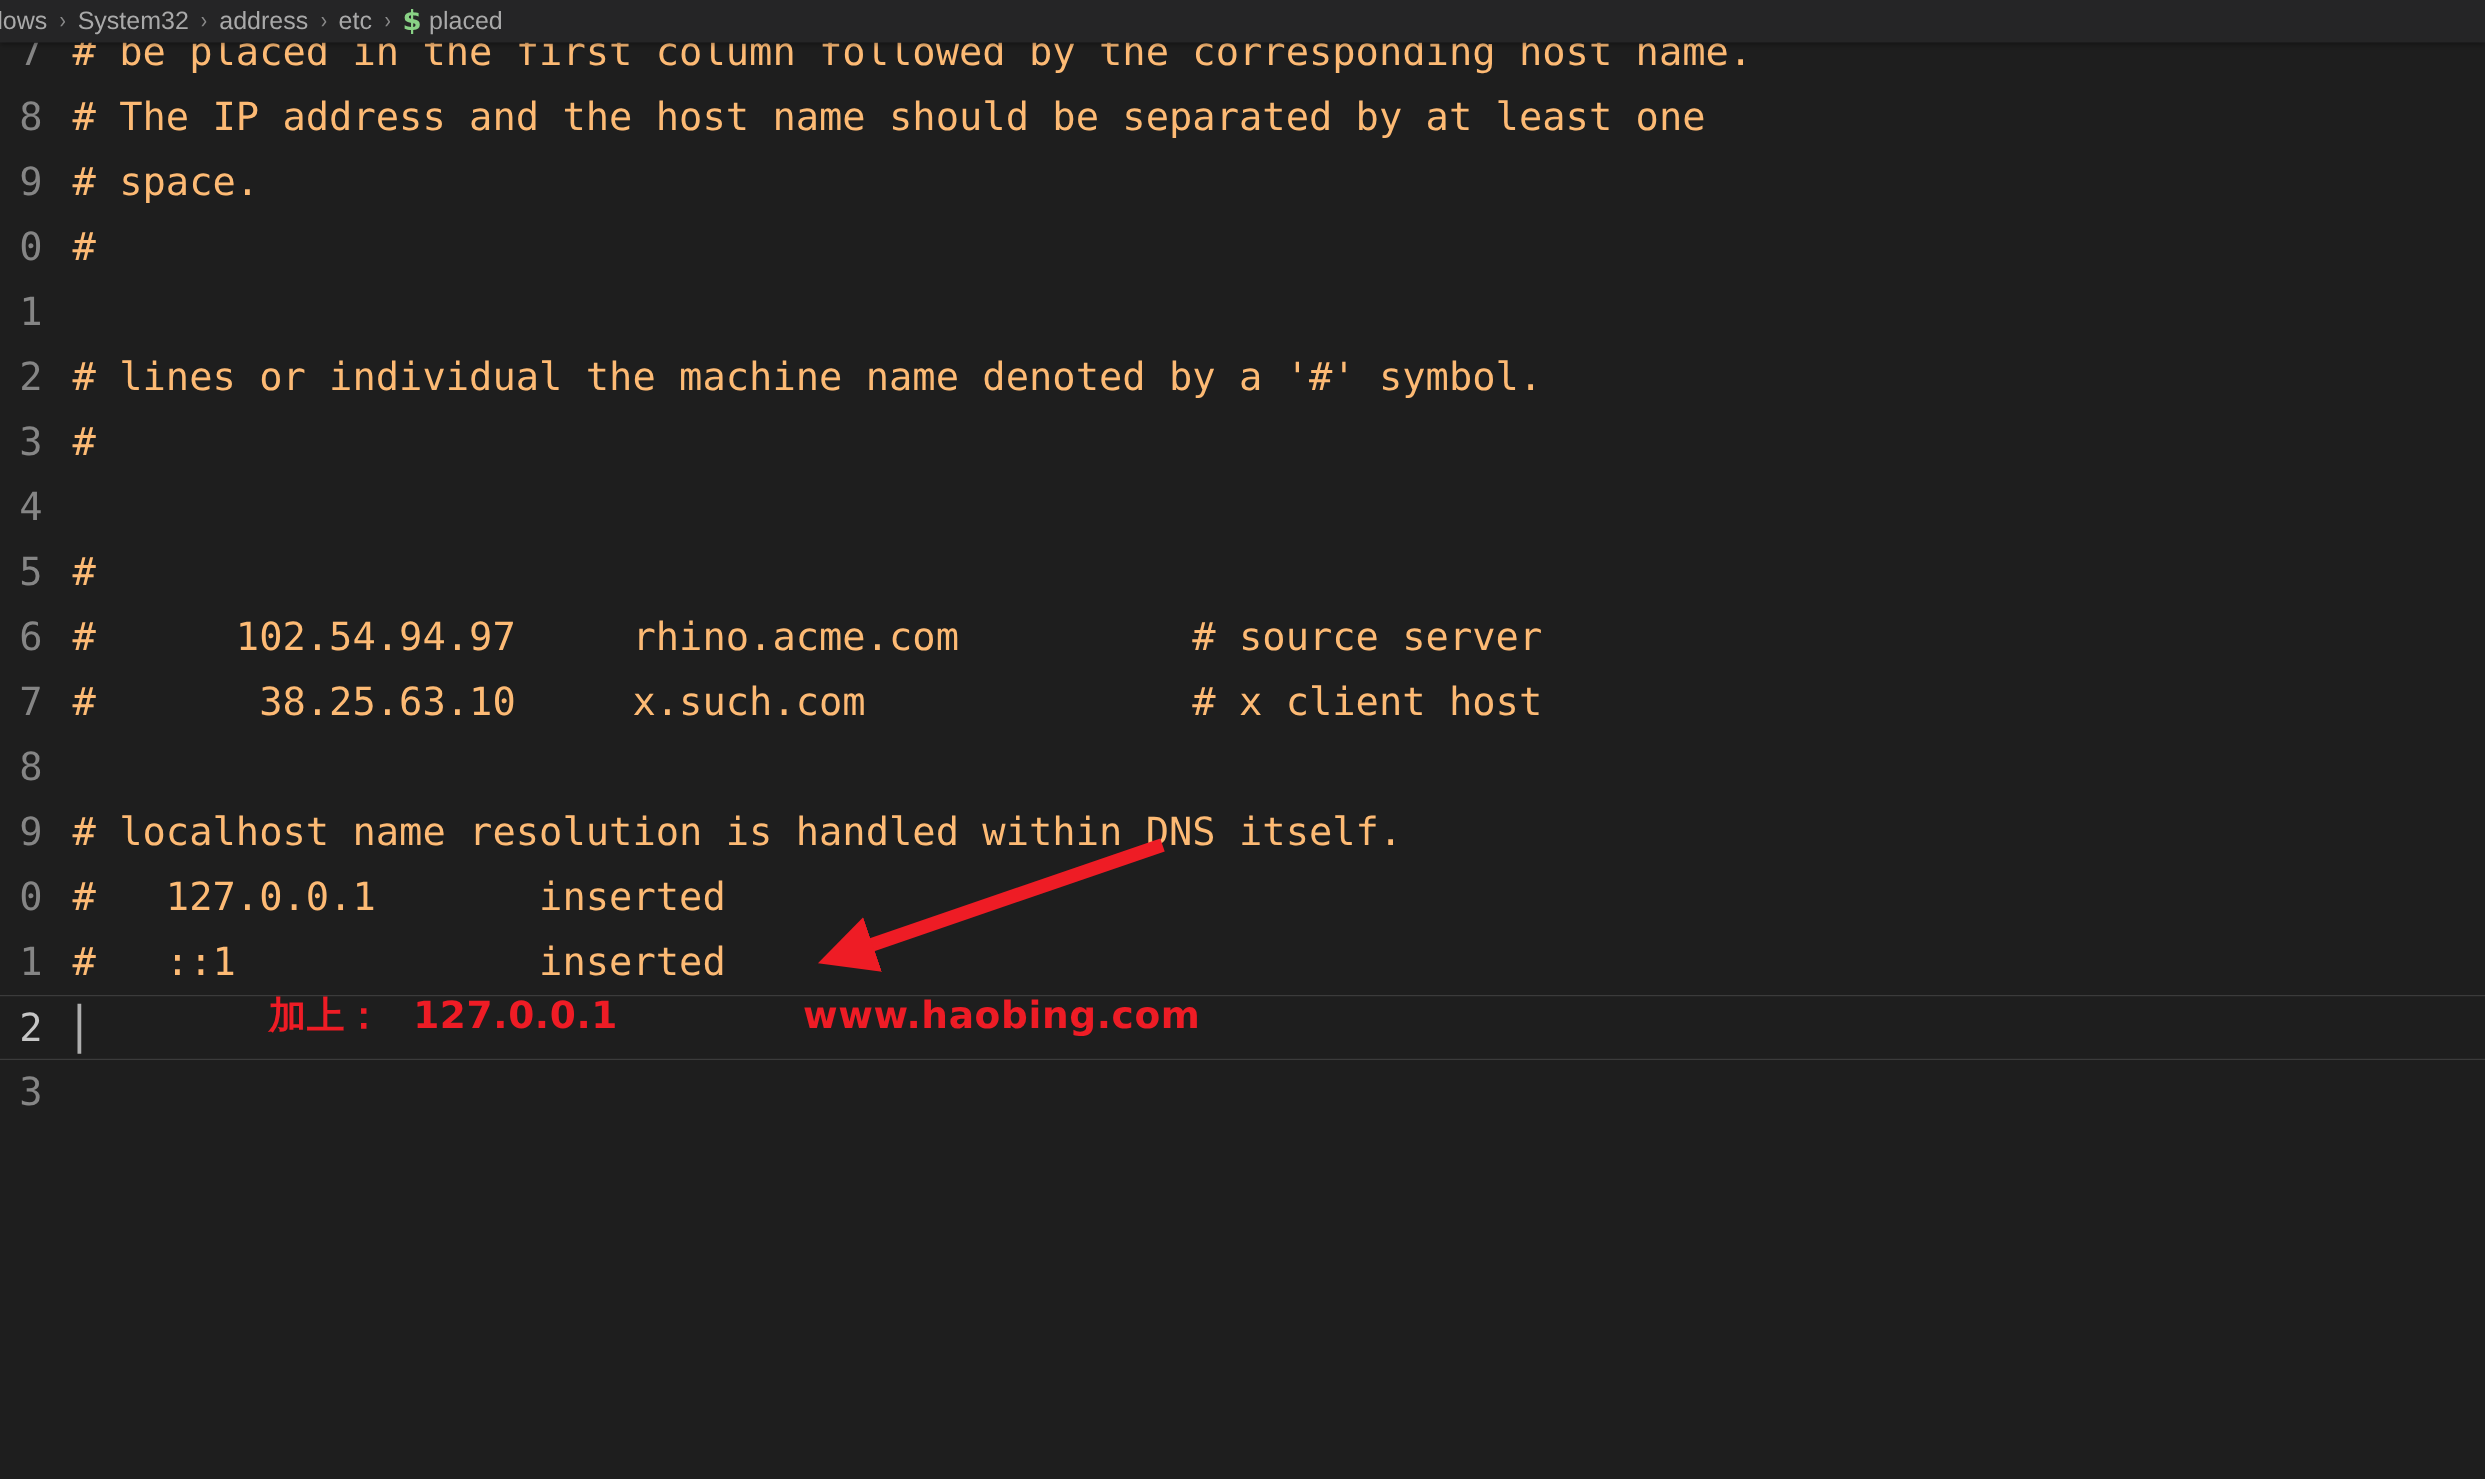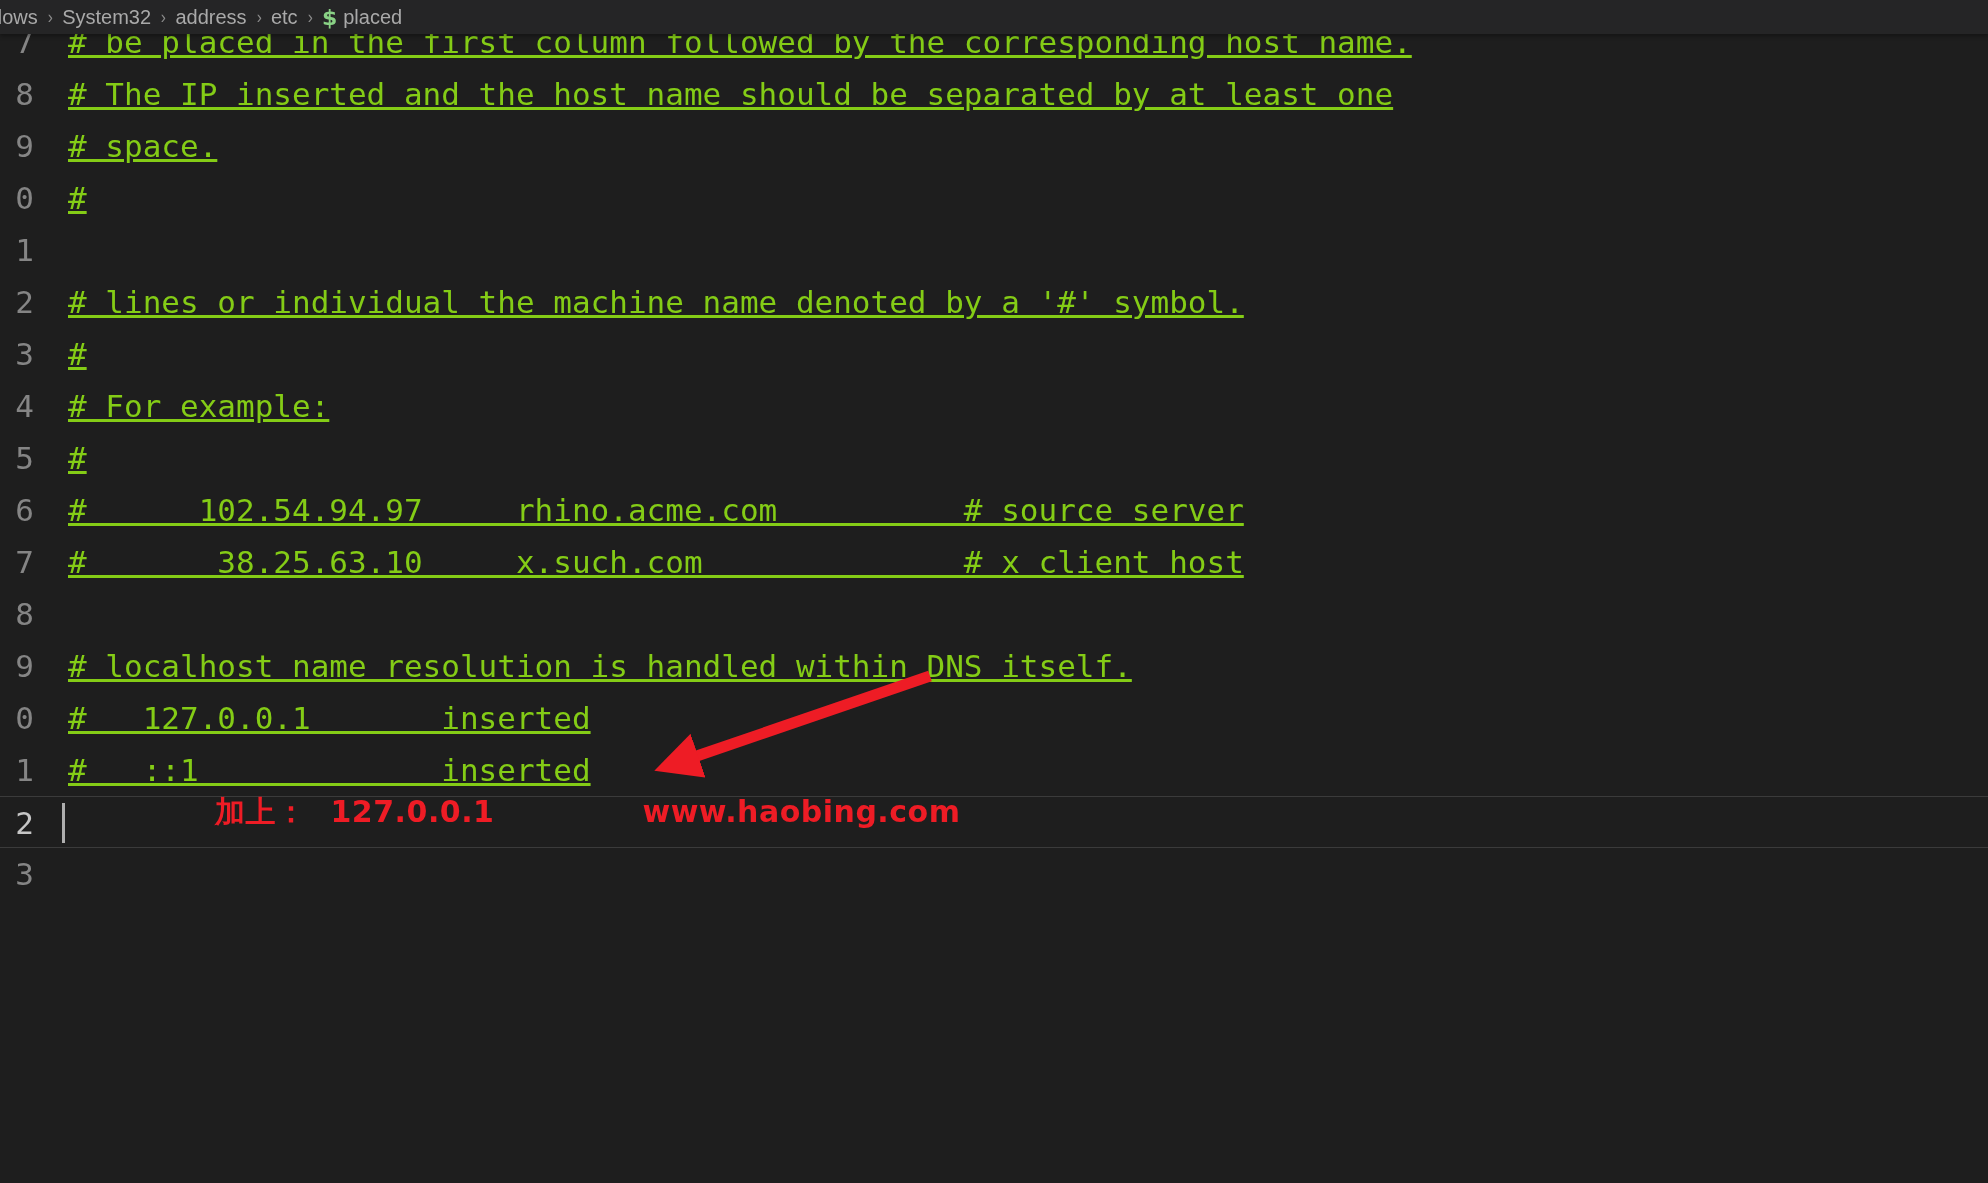--- a/index.html
+++ b/index.html
@@ -92,24 +92,23 @@
     color: #858585;
     font-size: 31px;
     overflow: hidden;
   }
   .code-line.active .gutter {
     color: #c6c6c6;
   }
 
   .code-text {
     position: absolute;
-    left: 68px;
+    left: 58px;
     top: 0;
-    color: #84cc16;
-    text-decoration: underline;
+    color: #fdba74;
   }
 
   
   .code-line.active {
     box-sizing: border-box;
     border-top: 1px solid #3b3b3b;
     border-bottom: 1px solid #3b3b3b;
   }
   .cursor {
     position: absolute;
@@ -156,27 +155,27 @@
     <span class="sep">›</span>
     <span class="crumb">etc</span>
     <span class="sep">›</span>
     <span class="file-icon">$</span>
     <span class="crumb">placed</span>
   </div>
 
 <div id="editor">
   <div class="code-area" id="code-area">
       <div class="code-line"><span class="gutter">7</span><span class="code-text"># be placed in the first column followed by the corresponding host name.</span></div>
-      <div class="code-line"><span class="gutter">8</span><span class="code-text"># The IP inserted and the host name should be separated by at least one</span></div>
+      <div class="code-line"><span class="gutter">8</span><span class="code-text"># The IP address and the host name should be separated by at least one</span></div>
       <div class="code-line"><span class="gutter">9</span><span class="code-text"># space.</span></div>
       <div class="code-line"><span class="gutter">0</span><span class="code-text">#</span></div>
       <div class="code-line"><span class="gutter">1</span></div>
       <div class="code-line"><span class="gutter">2</span><span class="code-text"># lines or individual the machine name denoted by a '#' symbol.</span></div>
       <div class="code-line"><span class="gutter">3</span><span class="code-text">#</span></div>
-      <div class="code-line"><span class="gutter">4</span><span class="code-text"># For example:</span></div>
+      <div class="code-line"><span class="gutter">4</span></div>
       <div class="code-line"><span class="gutter">5</span><span class="code-text">#</span></div>
       <div class="code-line"><span class="gutter">6</span><span class="code-text">#      102.54.94.97     rhino.acme.com          # source server</span></div>
       <div class="code-line"><span class="gutter">7</span><span class="code-text">#       38.25.63.10     x.such.com              # x client host</span></div>
       <div class="code-line"><span class="gutter">8</span><span class="code-text"></span></div>
       <div class="code-line"><span class="gutter">9</span><span class="code-text"># localhost name resolution is handled within DNS itself.</span></div>
       <div class="code-line"><span class="gutter">0</span><span class="code-text">#   127.0.0.1       inserted</span></div>
       <div class="code-line"><span class="gutter">1</span><span class="code-text">#   ::1             inserted</span></div>
       <div class="code-line active"><span class="gutter">2</span><span class="code-text"></span><span class="cursor"></span></div>
       <div class="code-line"><span class="gutter">3</span><span class="code-text"></span></div>
     </div>

